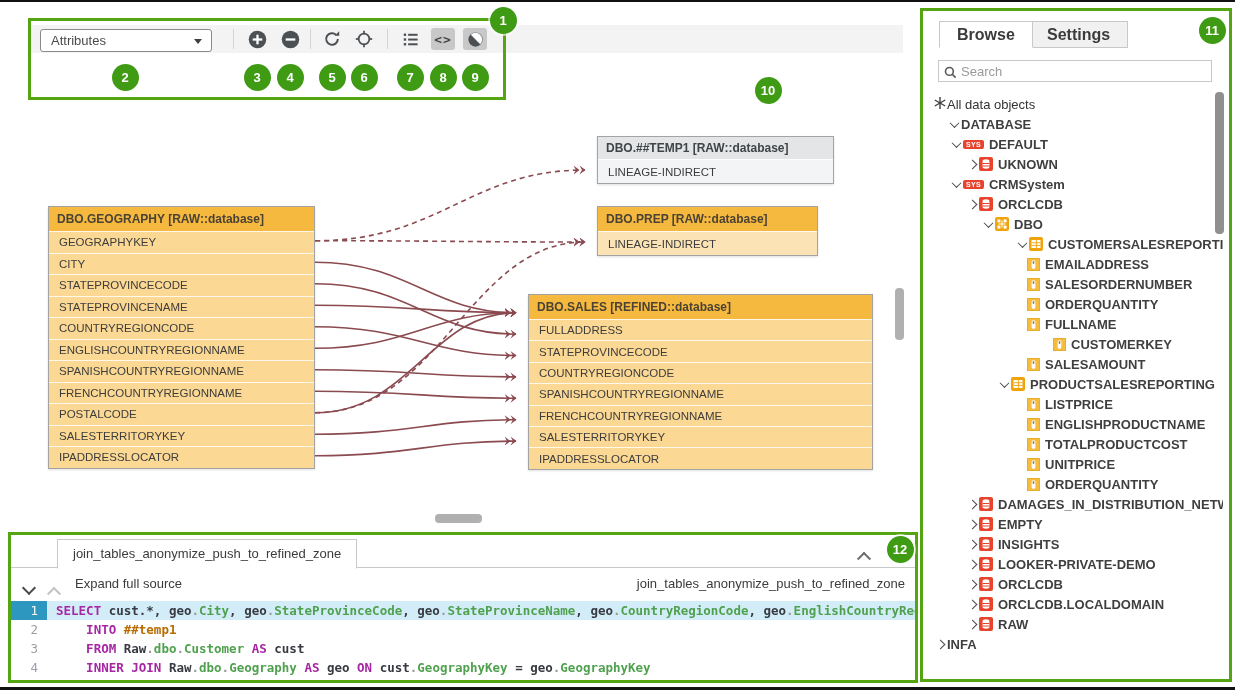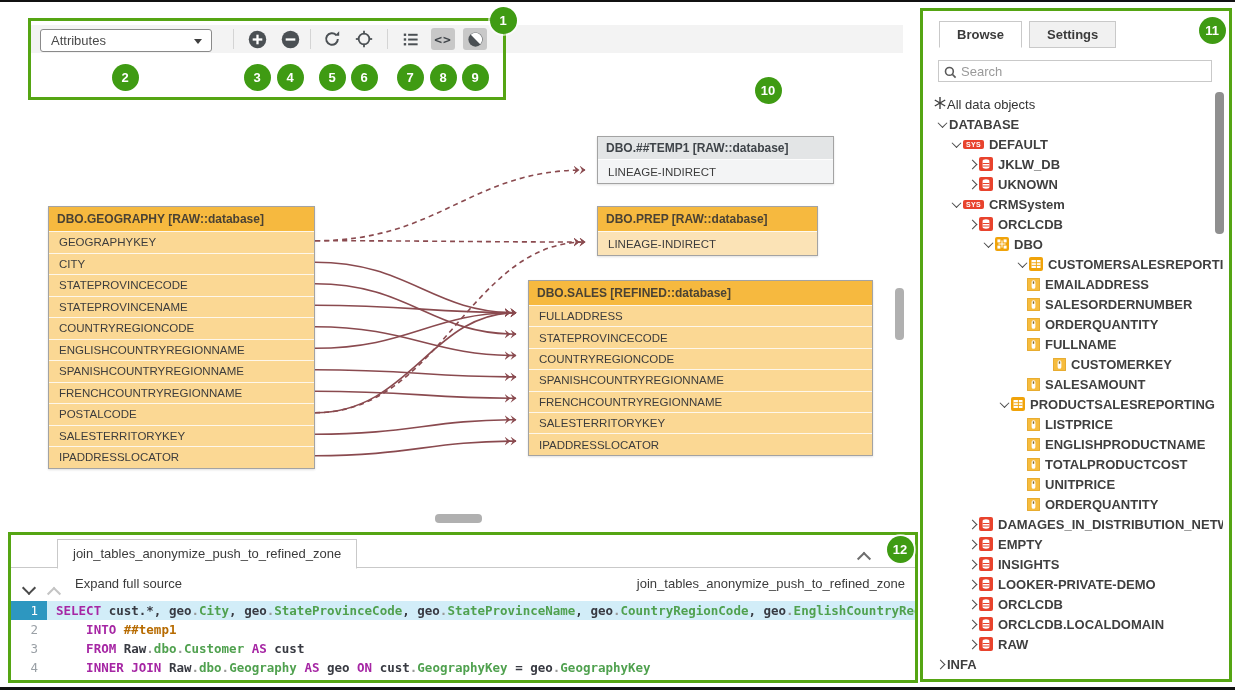--- a/index.html
+++ b/index.html
@@ -46,21 +46,21 @@
 
   
   .marker {
     position:absolute; width:27px; height:27px; border-radius:50%; background:#3f9b13;
     color:#fff; font-size:13px; font-weight:bold; line-height:27px; text-align:center;
     box-shadow:0 0 0 2px rgba(255,255,255,.6); z-index:50;
   }
 
   
   .sidebar { position:absolute; left:920px; top:8px; width:312px; height:674px; background:#fff; border:3px solid #55a513; overflow:hidden; z-index:10; }
-  .sb-tab { position:absolute; top:10px; height:27px; padding:0 17px; font-size:13px; font-weight:bold; color:#3b3b3b; line-height:25px; border:1px solid #c9c9c9; background:#f1f1f1; z-index:2; }
+  .sb-tab { position:absolute; top:10px; height:27px; padding:0 17px; font-size:16px; font-weight:bold; color:#3b3b3b; line-height:25px; border:1px solid #c9c9c9; background:#f1f1f1; z-index:2; }
   .sb-tab.active { background:#fff; border-bottom:1px solid #fff; z-index:3; }
   .sb-search { position:absolute; left:15px; top:49px; width:274px; height:22px; border:1px solid #c9c9c9; background:#fff; }
   .sb-search .mag { position:absolute; left:5px; top:4px; }
   .sb-search .ph { position:absolute; left:22px; top:3px; font-size:13px; color:#9a9a9a; }
   .sb-scroll { position:absolute; right:5px; top:81px; width:9px; height:142px; background:#8f8f8f; border-radius:4px; }
   .tree { position:absolute; left:0; top:83px; width:300px; }
   .trow { height:20px; display:flex; align-items:center; white-space:nowrap; overflow:hidden; font-size:13px; font-weight:bold; color:#3f3f3f; }
   .trow.regular { font-weight:normal; color:#333; }
   .trow .chevslot { width:14px; flex:0 0 14px; display:flex; align-items:center; justify-content:center; }
   .trow .iconslot { margin-right:5px; display:flex; align-items:center; }
@@ -186,21 +186,21 @@
       <div class="row" style="height:21.5px">IPADDRESSLOCATOR</div>
     </div>
     <div class="node gray" style="left: 597px; top: 136px; width: 237px;">
       <div class="hdr" style="height:22px">DBO.##TEMP1 [RAW::database]</div>
       <div class="row" style="height:24px">LINEAGE-INDIRECT</div>
     </div>
     <div class="node orange-light" style="left: 597px; top: 206px; width: 221px;">
       <div class="hdr" style="height:24px">DBO.PREP [RAW::database]</div>
       <div class="row" style="height:24px">LINEAGE-INDIRECT</div>
     </div>
-    <div class="node orange" style="left: 528px; top: 280px; width: 345px;">
+    <div class="node orange" style="left: 528px; top: 294px; width: 345px;">
       <div class="hdr" style="height:24px">DBO.SALES [REFINED::database]</div>
       <div class="row" style="height:21.4px">FULLADDRESS</div>
       <div class="row" style="height:21.4px">STATEPROVINCECODE</div>
       <div class="row" style="height:21.4px">COUNTRYREGIONCODE</div>
       <div class="row" style="height:21.4px">SPANISHCOUNTRYREGIONNAME</div>
       <div class="row" style="height:21.4px">FRENCHCOUNTRYREGIONNAME</div>
       <div class="row" style="height:21.4px">SALESTERRITORYKEY</div>
       <div class="row" style="height:21.4px">IPADDRESSLOCATOR</div>
     </div>
   </div>
@@ -250,48 +250,34 @@
       <div class="trow regular" style="padding-left: 10px;">
         <span class="chevslot">
           <span><svg width="14" height="14" viewBox="0 0 14 14" stroke="#3f3f3f" stroke-width="1.4">
               <line x1="7" y1="1" x2="7" y2="13"></line>
               <line x1="1.8" y1="4" x2="12.2" y2="10"></line>
               <line x1="12.2" y1="4" x2="1.8" y2="10"></line>
             </svg></span>
         </span>
         <span>All data objects</span>
       </div>
-      <div class="trow" style="padding-left: 12px;">
+      <div class="trow" style="padding-left: 24px;">
         <span class="chevslot">
           <span class="chev down"></span>
         </span>
         <span>DATABASE</span>
       </div>
       <div class="trow" style="padding-left: 26px;">
         <span class="chevslot">
           <span class="chev down"></span>
         </span>
         <span class="iconslot">
           <span class="sysbadge">SYS</span>
         </span>
         <span>DEFAULT</span>
-      </div>
-      <div class="trow" style="padding-left: 42px;">
-        <span class="chevslot">
-          <span class="chev right"></span>
-        </span>
-        <span class="iconslot">
-          <svg width="14" height="14" viewBox="0 0 14 14">
-            <rect width="14" height="14" rx="2" fill="#e8432d"></rect>
-            <path d="M3.6 3.9 a3.4 1.6 0 0 1 6.8 0 v6.2 a3.4 1.6 0 0 1 -6.8 0 z" fill="#fff"></path>
-            <rect x="3.6" y="6" width="6.8" height="1" fill="#e8432d"></rect>
-            <rect x="3.6" y="8.5" width="6.8" height="1" fill="#e8432d"></rect>
-          </svg>
-        </span>
-        <span>JKLW_DB</span>
       </div>
       <div class="trow" style="padding-left: 42px;">
         <span class="chevslot">
           <span class="chev right"></span>
         </span>
         <span class="iconslot">
           <svg width="14" height="14" viewBox="0 0 14 14">
             <rect width="14" height="14" rx="2" fill="#e8432d"></rect>
             <path d="M3.6 3.9 a3.4 1.6 0 0 1 6.8 0 v6.2 a3.4 1.6 0 0 1 -6.8 0 z" fill="#fff"></path>
             <rect x="3.6" y="6" width="6.8" height="1" fill="#e8432d"></rect>

